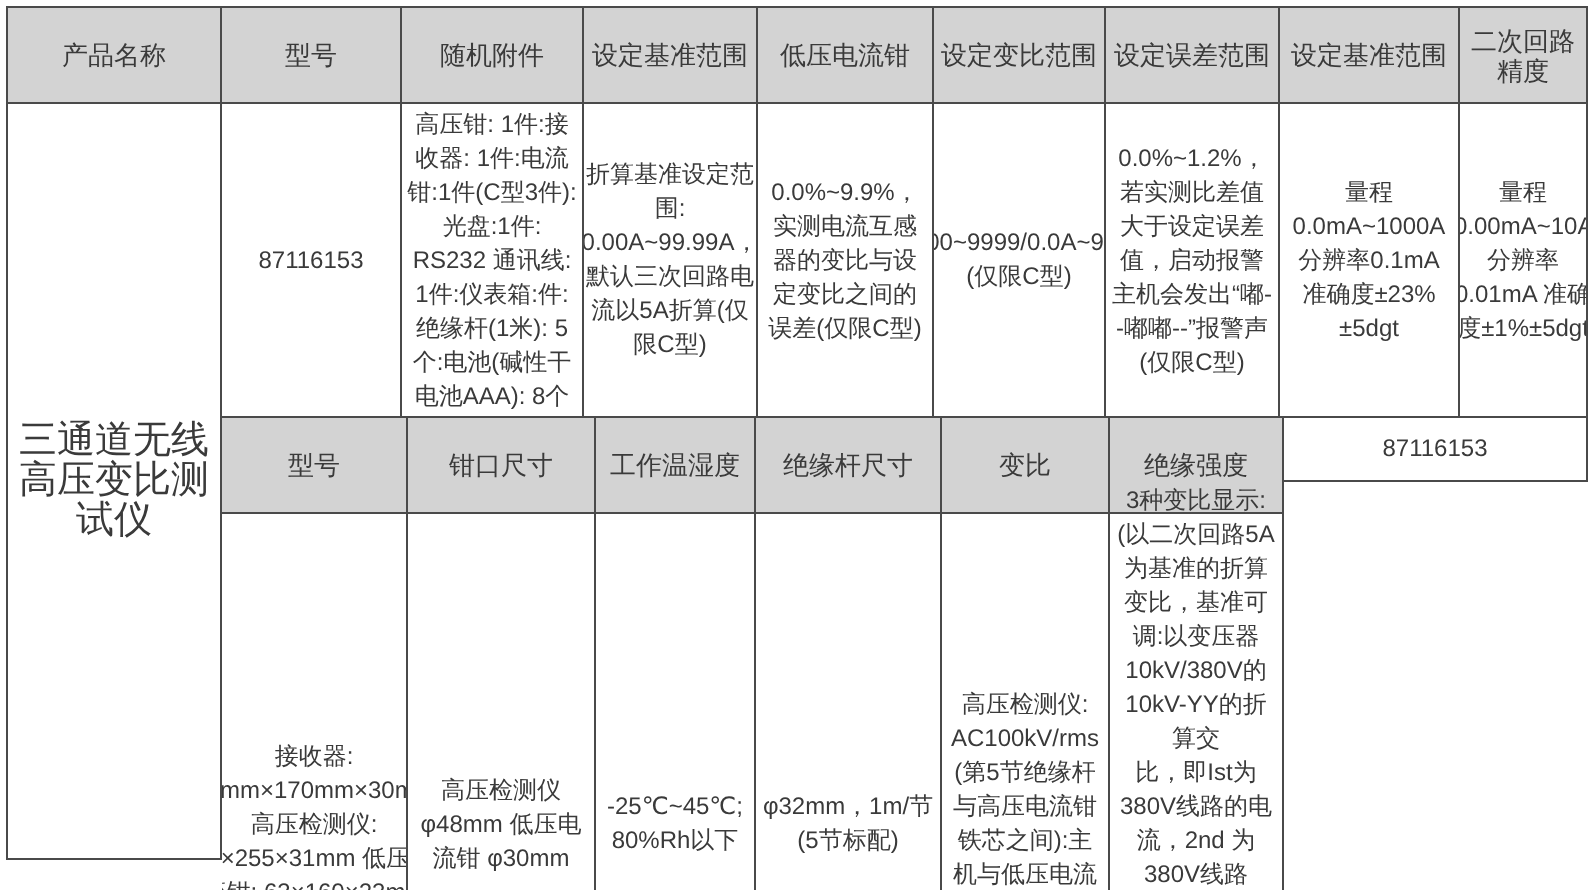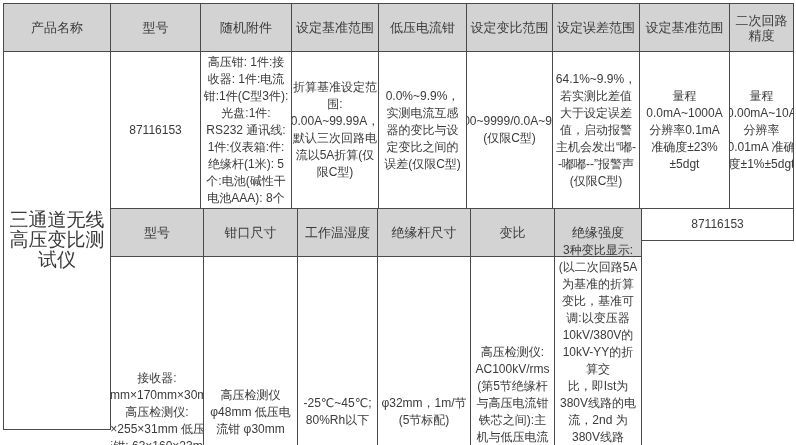--- a/index.html
+++ b/index.html
@@ -57,21 +57,21 @@
         <div class="cell hcell">设定变比范围</div>
         <div class="cell hcell">设定误差范围</div>
         <div class="cell hcell">设定基准范围</div>
         <div class="cell hcell">二次回路精度</div>
 
         <div class="cell dcell">87116153</div>
         <div class="cell dcell">高压钳: 1件:接收器: 1件:电流钳:1件(C型3件): 光盘:1件: RS232 通讯线: 1件:仪表箱:件: 绝缘杆(1米): 5个:电池(碱性干电池AAA): 8个</div>
         <div class="cell dcell">折算基准设定范围: 0.00A~99.99A，默认三次回路电流以5A折算(仅限C型)</div>
         <div class="cell dcell">0.0%~9.9%，实测电流互感器的变比与设定变比之间的误差(仅限C型)</div>
         <div class="cell dcell">0000~9999/0.0A~9.9A (仅限C型)</div>
-        <div class="cell dcell">64.1%~9.9%，若实测比差值大于设定误差值，启动报警主机会发出“嘟--嘟嘟--”报警声(仅限C型)</div>
+        <div class="cell dcell">0.0%~1.2%，若实测比差值大于设定误差值，启动报警主机会发出“嘟--嘟嘟--”报警声(仅限C型)</div>
         <div class="cell dcell">量程0.0mA~1000A 分辨率0.1mA 准确度±23%±5dgt</div>
         <div class="cell dcell">量程 0.00mA~10A 分辨率0.01mA 准确度±1%±5dgt</div>
       </div>
 
       <div class="sec sec-bottom">
         <div class="cell hcell">型号</div>
         <div class="cell hcell">钳口尺寸</div>
         <div class="cell hcell">工作温湿度</div>
         <div class="cell hcell">绝缘杆尺寸</div>
         <div class="cell hcell">变比</div>

